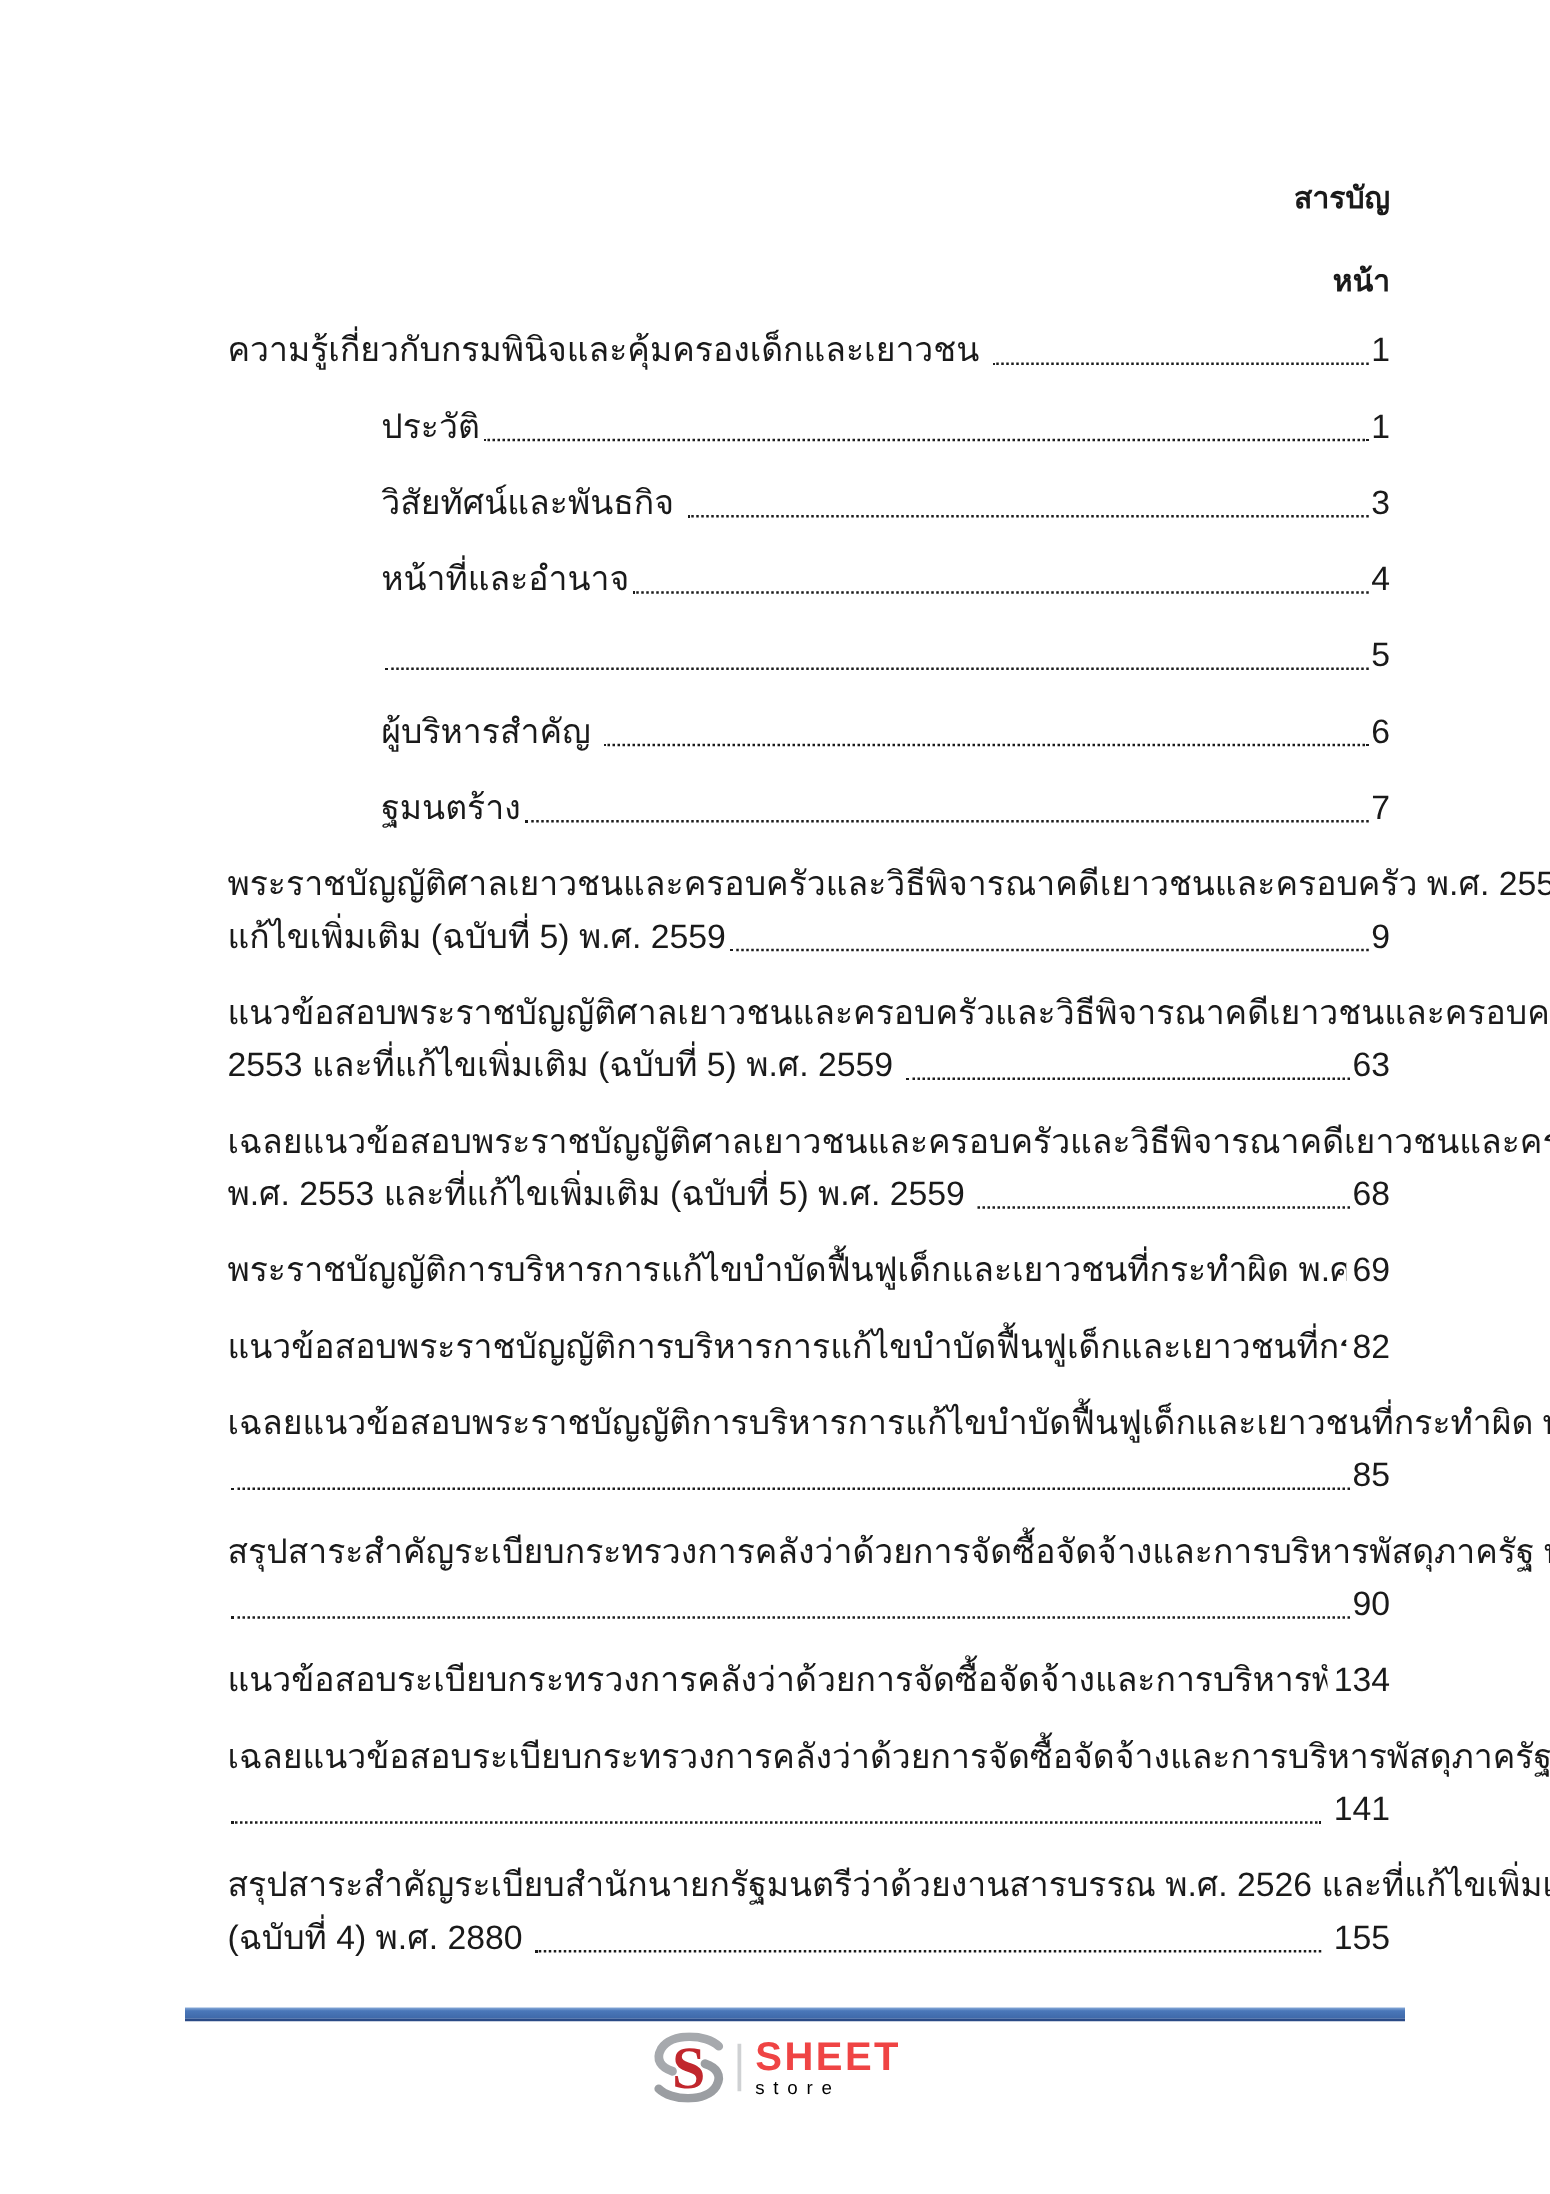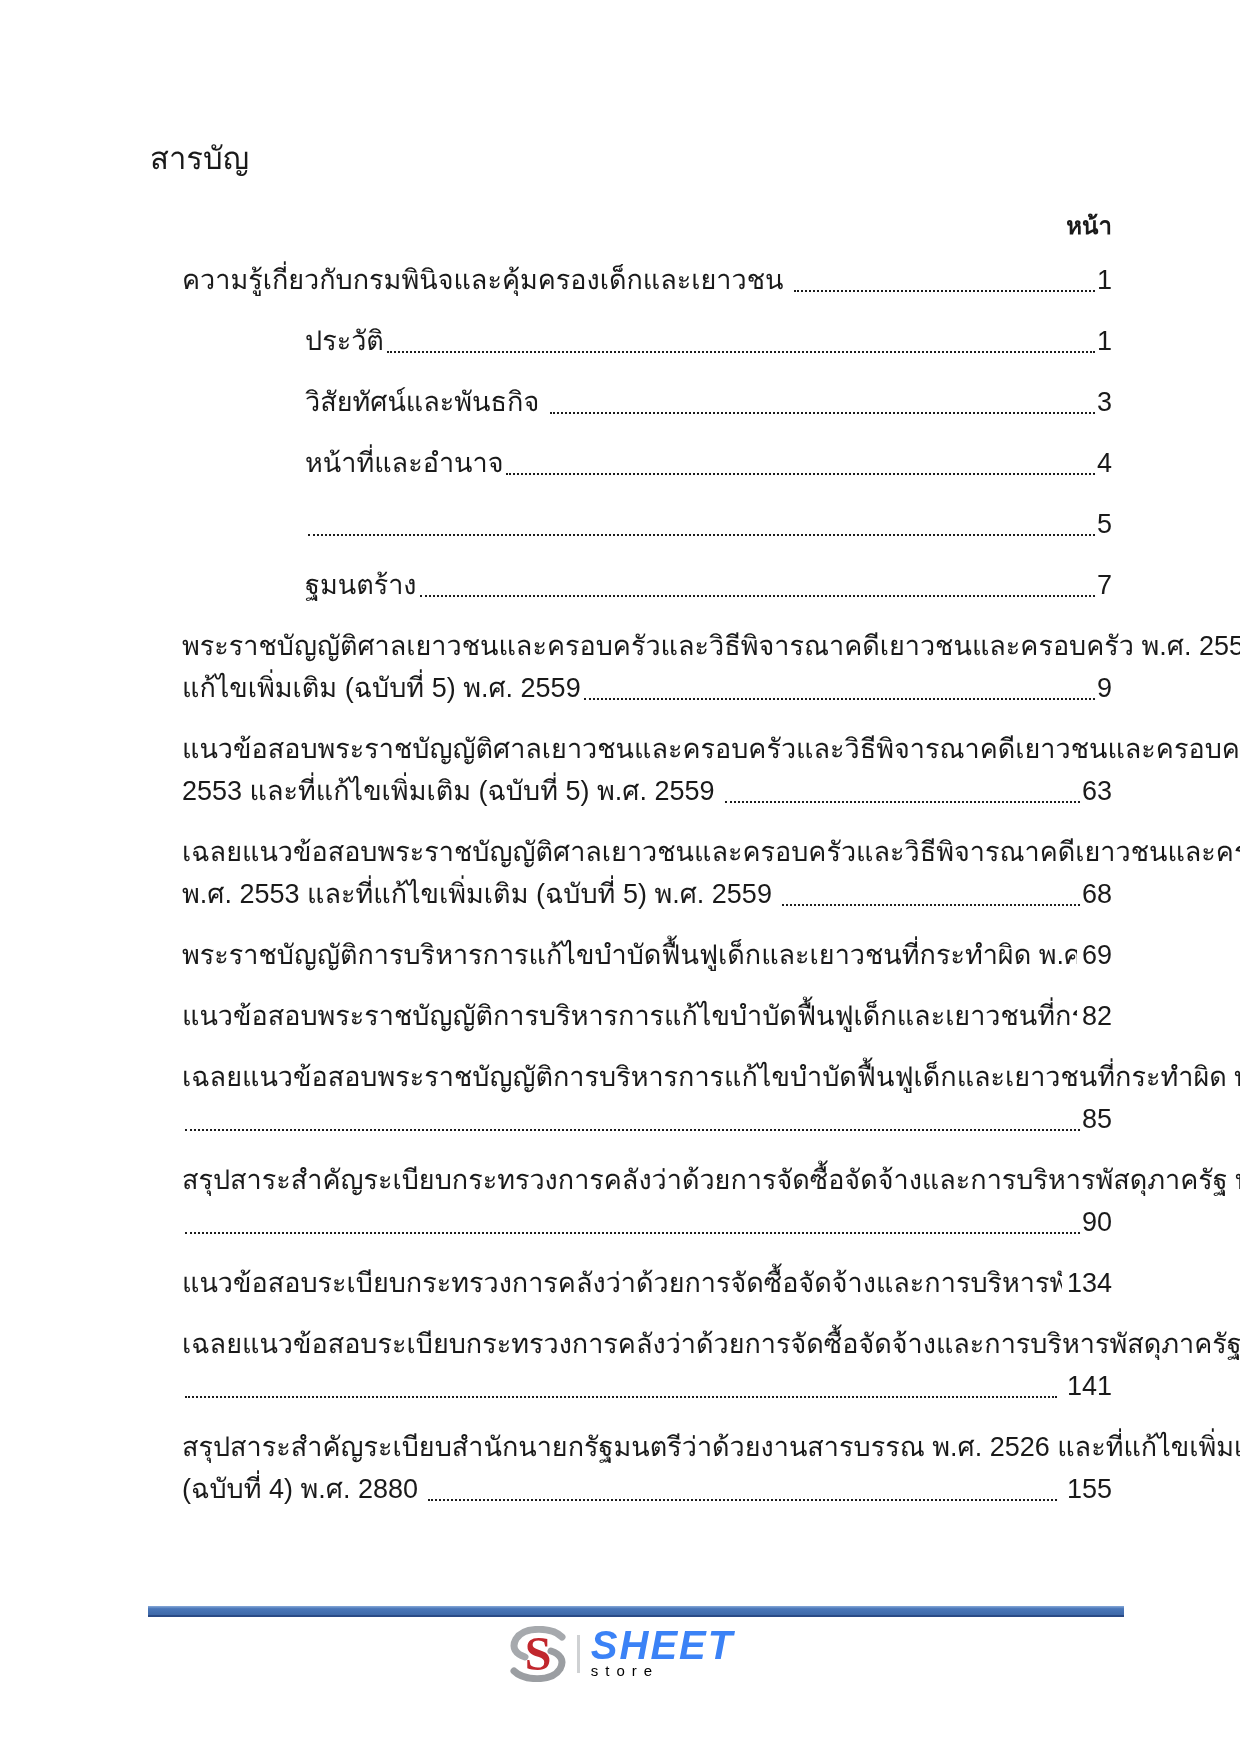--- a/index.html
+++ b/index.html
@@ -11,23 +11,23 @@
     position: relative;
     overflow: hidden;
   }
   .page {
     position: absolute;
     inset: 0;
     padding: 138px 128px 0 150px;
     background: #ffffff;
   }
   .doc-title {
-    text-align: left;
-    font-size: 31px;
-    font-weight: 400;
+    text-align: right;
+    font-size: 24px;
+    font-weight: 700;
     line-height: 42px;
     height: 42px;
     margin-bottom: 25px;
   }
   .page-col-header {
     text-align: right;
     font-size: 24px;
     font-weight: 700;
     line-height: 42px;
     height: 42px;
@@ -69,26 +69,25 @@
   }
   .logo-mark { width: 64px; height: 56px; flex: 0 0 auto; }
   .logo-divider {
     width: 3px; height: 38px;
     background: #cfd1d3;
     margin: 0 11px 0 7px;
     flex: 0 0 auto;
   }
   .logo-text-col { display: flex; flex-direction: column; justify-content: center; }
   .logo-brand {
-    font-size: 40px;
+    font-size: 32px;
     font-weight: 700;
-    color: #3b82f6;
+    color: #ef4444;
     letter-spacing: 2px;
     line-height: 30px;
-    font-style: italic;
   }
   .logo-sub {
     font-size: 15px;
     color: #000000;
     letter-spacing: 7px;
     line-height: 17px;
     margin-top: 2px;
   }
 </style>
 </head>
@@ -108,20 +107,23 @@
         <div class="toc-line row"><span class="toc-text">ประวัติ</span><span class="leader"></span><span class="page-num">1</span></div>
       </div>
       <div class="toc-entry indent">
         <div class="toc-line row"><span class="toc-text">วิสัยทัศน์และพันธกิจ </span><span class="leader"></span><span class="page-num">3</span></div>
       </div>
       <div class="toc-entry indent">
         <div class="toc-line row"><span class="toc-text">หน้าที่และอำนาจ</span><span class="leader"></span><span class="page-num">4</span></div>
       </div>
       <div class="toc-entry indent">
         <div class="toc-line row"><span class="leader"></span><span class="page-num">5</span></div>
+      </div>
+      <div class="toc-entry indent">
+        <div class="toc-line row"><span class="toc-text">ผู้บริหารสำคัญ </span><span class="leader"></span><span class="page-num">6</span></div>
       </div>
       <div class="toc-entry indent">
         <div class="toc-line row"><span class="toc-text">ฐมนตร้าง</span><span class="leader"></span><span class="page-num">7</span></div>
       </div>
       <div class="toc-entry">
         <div class="toc-line pre">พระราชบัญญัติศาลเยาวชนและครอบครัวและวิธีพิจารณาคดีเยาวชนและครอบครัว พ.ศ. 2553 และที่</div>
         <div class="toc-line row"><span class="toc-text">แก้ไขเพิ่มเติม (ฉบับที่ 5) พ.ศ. 2559</span><span class="leader"></span><span class="page-num">9</span></div>
       </div>
       <div class="toc-entry">
         <div class="toc-line pre">แนวข้อสอบพระราชบัญญัติศาลเยาวชนและครอบครัวและวิธีพิจารณาคดีเยาวชนและครอบครัว พ.ศ.</div>

